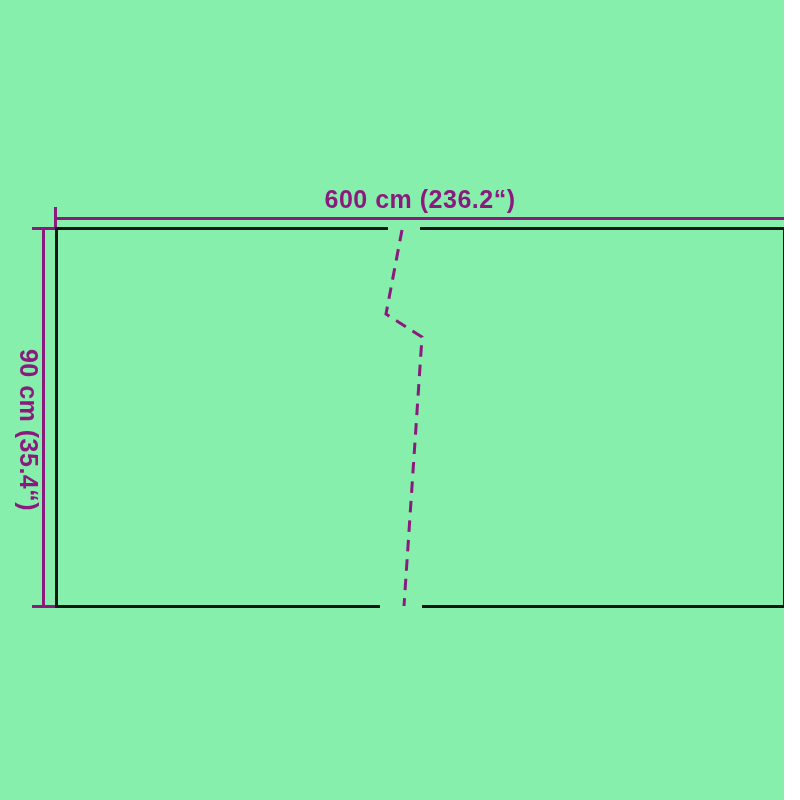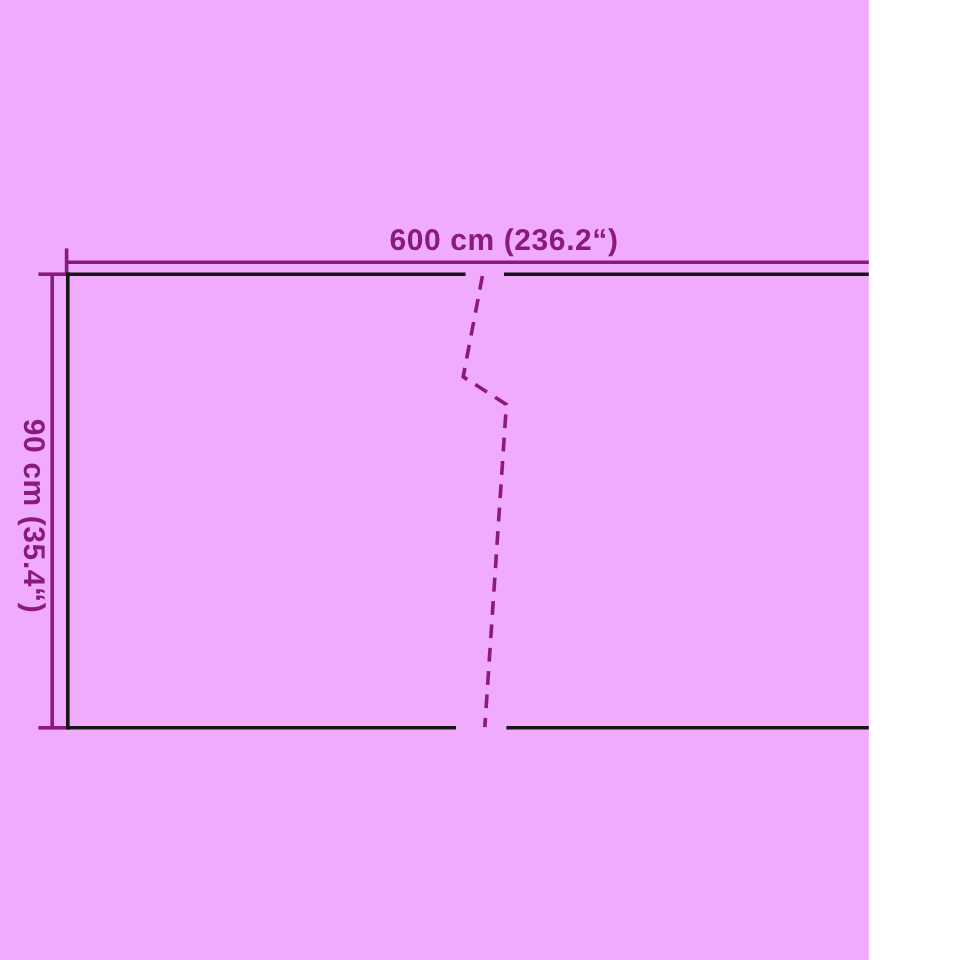--- a/index.html
+++ b/index.html
@@ -2,23 +2,23 @@
 <html><head>
 <meta charset="utf-8">
 <style>
   html, body {
     margin: 0;
     padding: 0;
     background: #ffffff;
   }
   .stage {
     position: relative;
-    width: 724px;
+    width: 784px;
     height: 800px;
-    background: #f0abfc;
+    background: #86efac;
     overflow: hidden;
   }
   svg.diagram {
     display: block;
     width: 800px;
     height: 800px;
   }
   .dim-line {
     stroke: #8B1A7E;
     stroke-width: 3;

